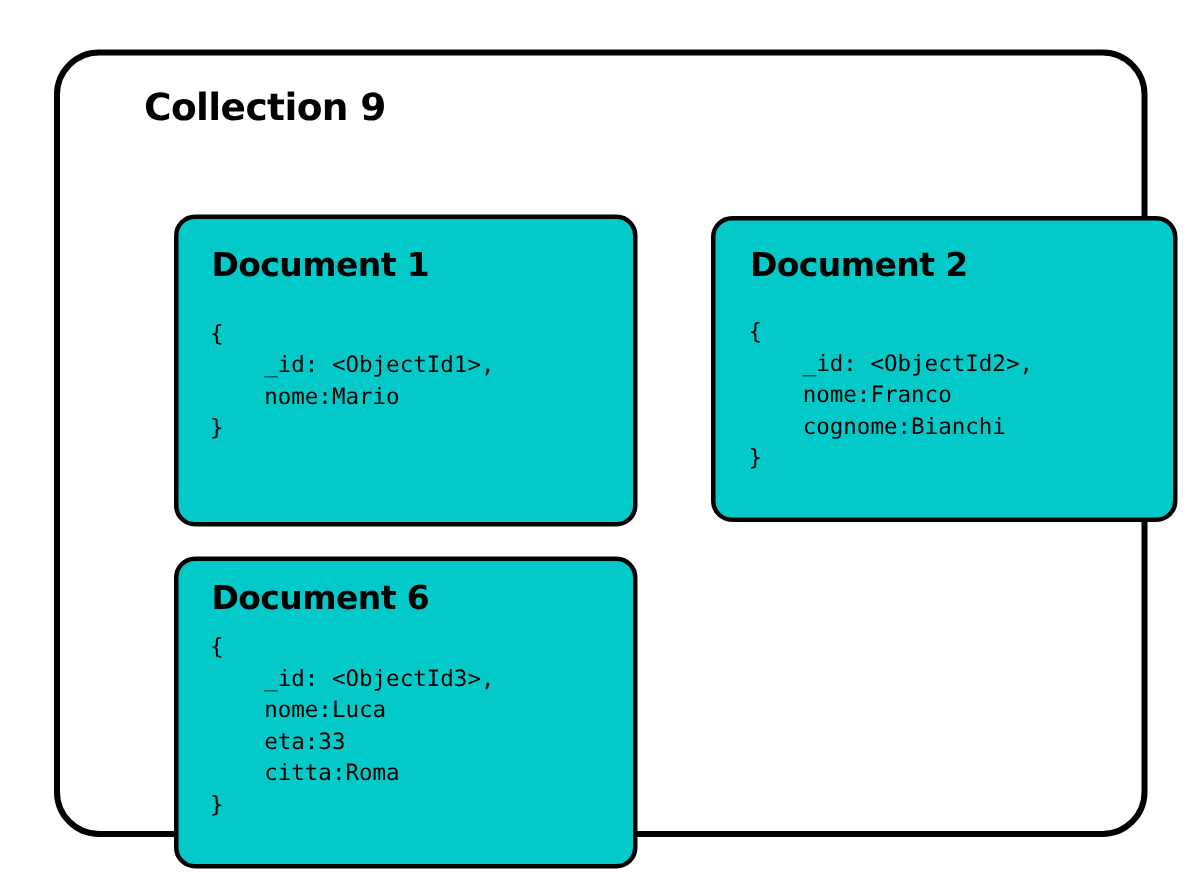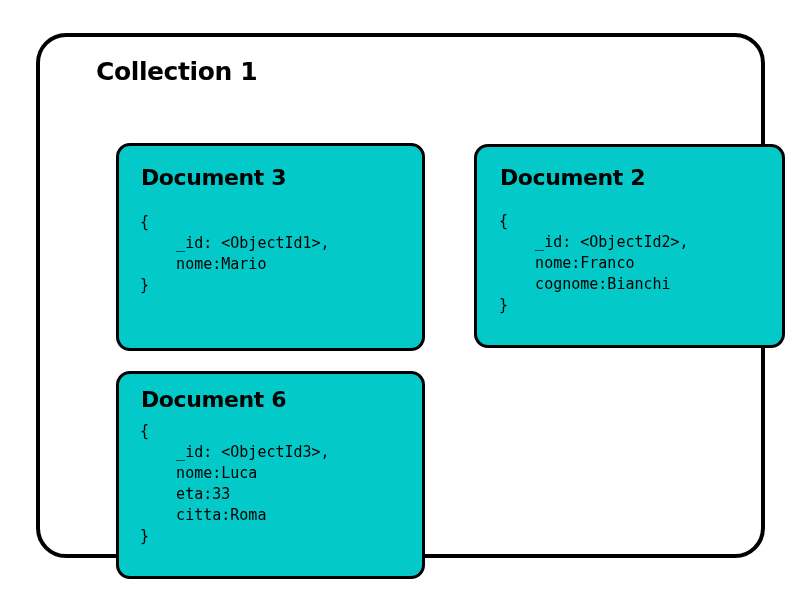--- a/index.html
+++ b/index.html
@@ -110,24 +110,24 @@
   #doc-card-3 .doc-title { left: 22px; top: 13px; }
   #doc-card-3 .doc-body  { left: 21px; top: 47px; }
 </style>
 </head>
 <body>
 
 <div id="canvas">
 
   <div class="collection-box">
 
-    <div class="collection-title">Collection 1</div>
+    <div class="collection-title">Collection 9</div>
 
     <div class="doc-card" id="doc-card-1">
-      <div class="doc-title">Document 3</div>
+      <div class="doc-title">Document 1</div>
       <pre class="doc-body">{
     _id: &lt;ObjectId1&gt;,
     nome:Mario
 }</pre>
     </div>
 
     <div class="doc-card" id="doc-card-2">
       <div class="doc-title">Document 2</div>
       <pre class="doc-body">{
     _id: &lt;ObjectId2&gt;,

